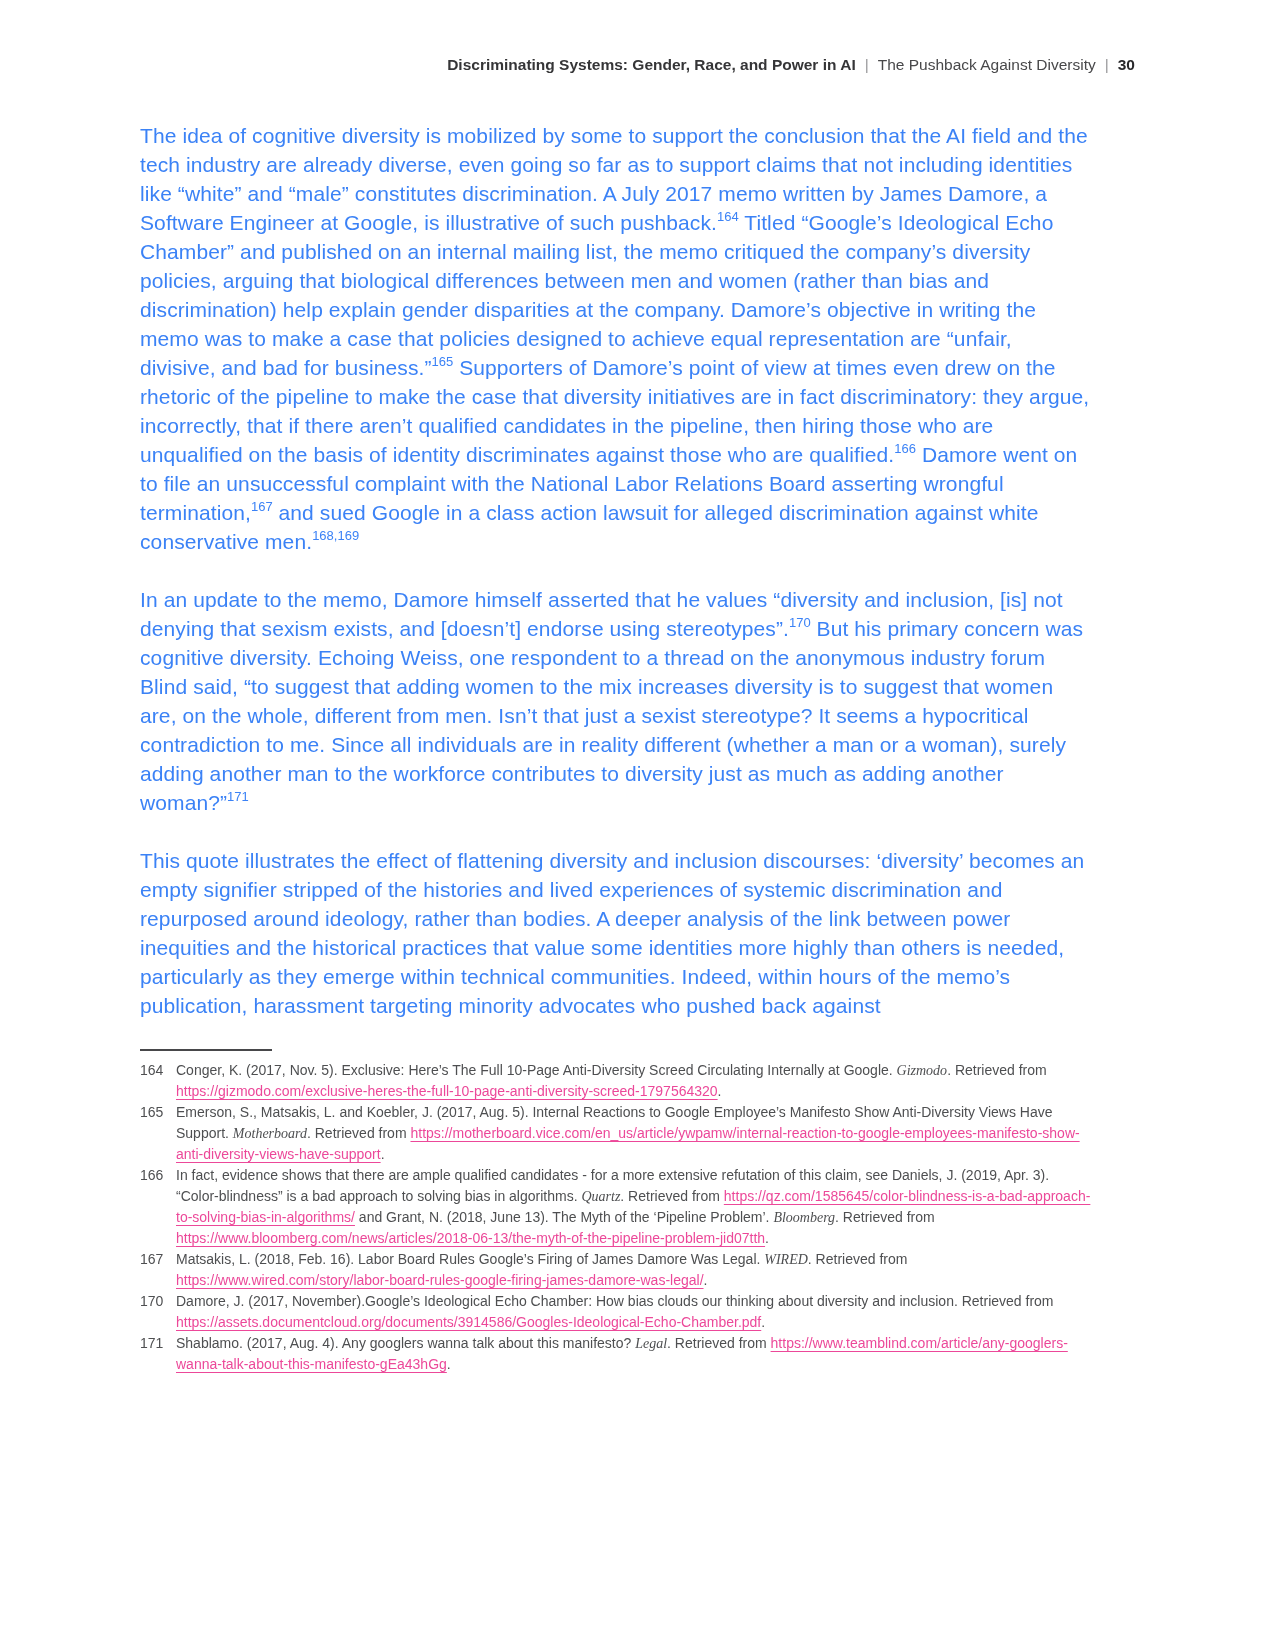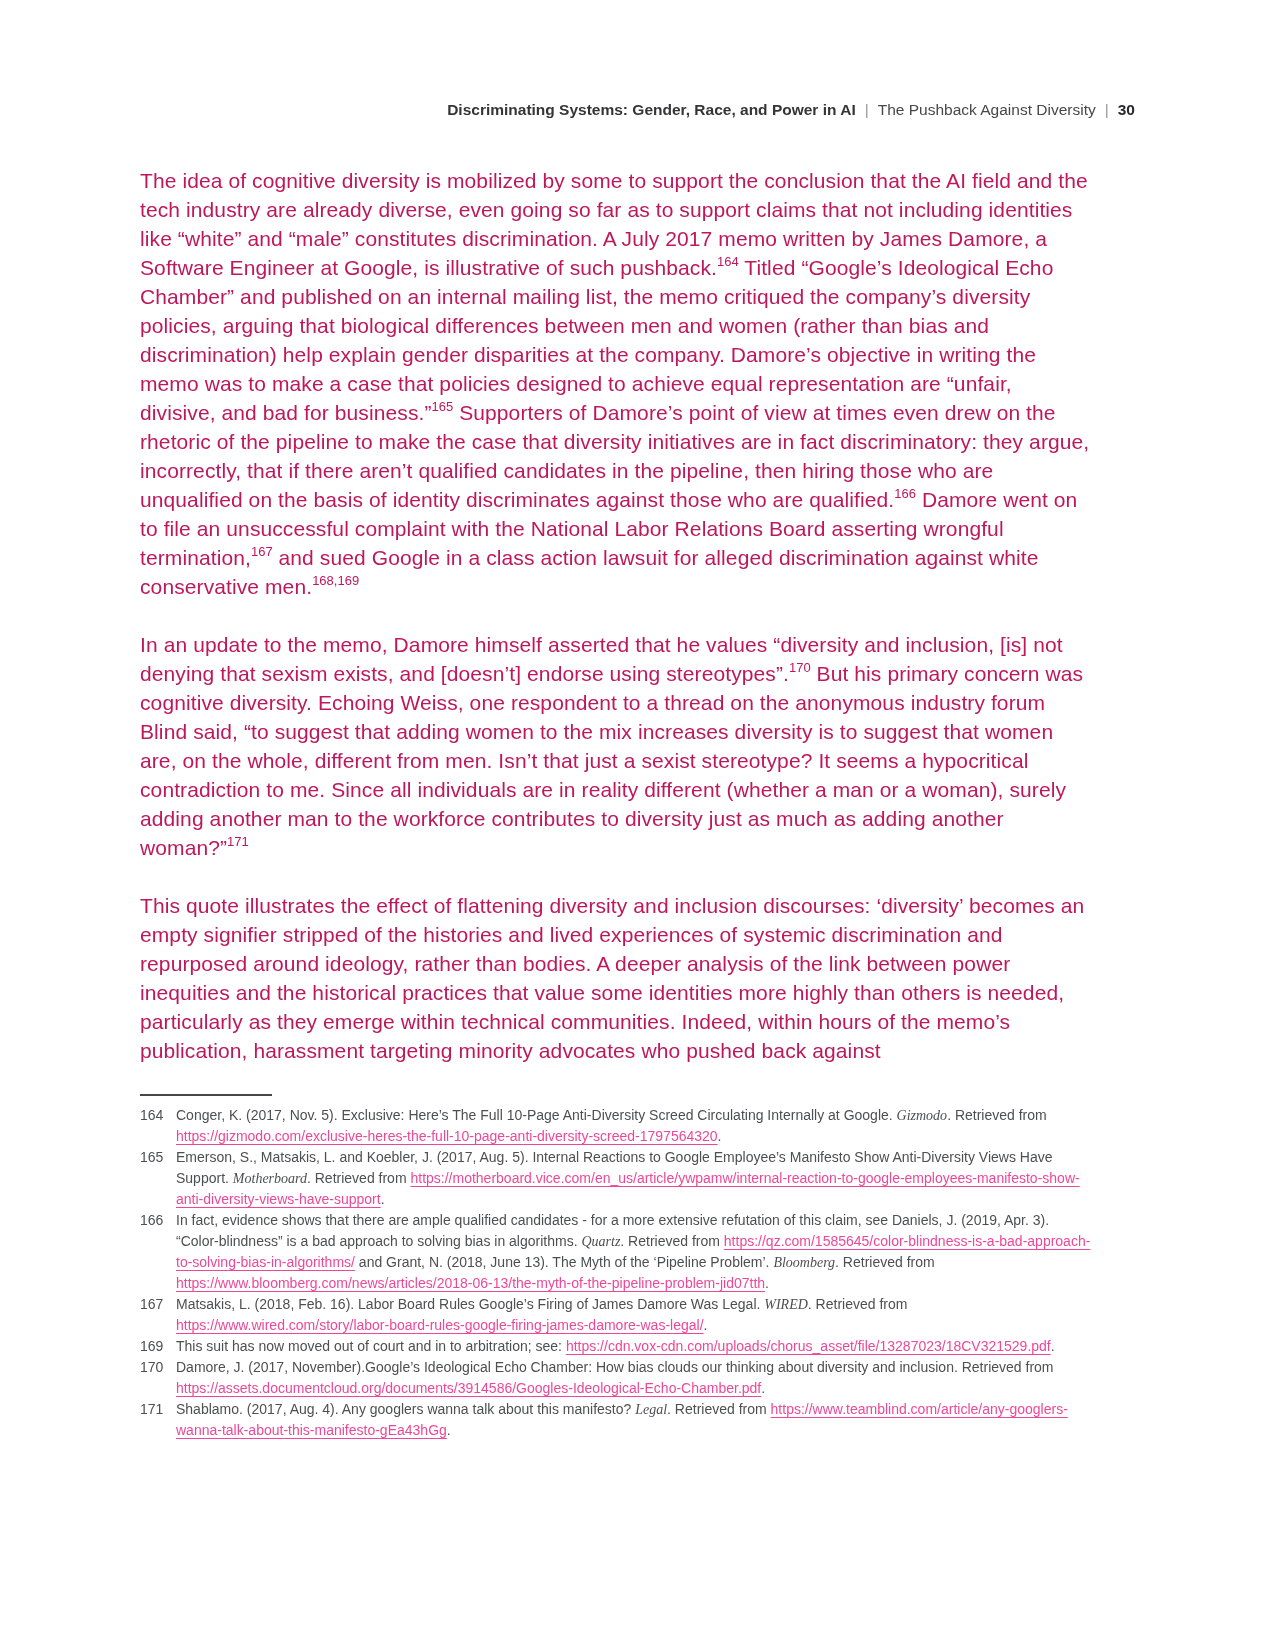--- a/index.html
+++ b/index.html
@@ -4,39 +4,39 @@
 <style>
   html,body { margin:0; padding:0; background:#e8e8e8; }
   .page {
     width:1275px; height:1650px; margin:0 auto; background:#ffffff;
     position:relative; overflow:hidden;
     font-family:"Liberation Sans", sans-serif;
     box-sizing:border-box;
   }
   
   .header {
-    padding:100px 140px 0 140px;
+    padding:55px 140px 0 140px;
     text-align:right;
     font-size:15.5px; line-height:19px;
     color:#48484a;
     white-space:nowrap;
   }
   .header .h-title  { font-weight:bold; color:#353537; }
   .header .h-sep    { color:#98989a; padding:0 9px; font-weight:normal; }
   .header .h-page   { font-weight:bold; color:#29292b; }
   
   .body-text {
     margin:47px 140px 0 140px;
     width:952px;
   }
   .body-par {
     margin:0 0 29px 0;
     font-size:21px; line-height:29px;
     font-weight:300;
-    color:#be185d;
+    color:#3b82f6;
     letter-spacing:0.1px;
   }
   .body-par sup {
     font-size:13px; line-height:0;
     position:relative; top:-1px;
     vertical-align:super;
     letter-spacing:0;
   }
   
   .footnotes {
@@ -91,24 +91,20 @@
         </div>
         <div class="fn-row">
           <span class="fn-num">166</span>
           <span class="fn-text"><span>In fact, evidence shows that there are ample qualified candidates - for a more extensive refutation of this claim, see Daniels, J. (2019, Apr. 3). “Color-blindness” is a bad approach to solving bias in algorithms. </span><i>Quartz</i><span>. Retrieved from </span><span class="link">https://qz.com/1585645/color-blindness-is-a-bad-approach-to-solving-bias-in-algorithms/</span><span> and Grant, N. (2018, June 13). The Myth of the ‘Pipeline Problem’. </span><i>Bloomberg</i><span>. Retrieved from </span><span class="link">https://www.bloomberg.com/news/articles/2018-06-13/the-myth-of-the-pipeline-problem-jid07tth</span><span>.</span></span>
         </div>
         <div class="fn-row">
           <span class="fn-num">167</span>
           <span class="fn-text"><span>Matsakis, L. (2018, Feb. 16). Labor Board Rules Google’s Firing of James Damore Was Legal. </span><i>WIRED</i><span>. Retrieved from </span><span class="link">https://www.wired.com/story/labor-board-rules-google-firing-james-damore-was-legal/</span><span>.</span></span>
         </div>
         <div class="fn-row">
-          <span class="fn-num">169</span>
-          <span class="fn-text"><span>This suit has now moved out of court and in to arbitration; see: </span><span class="link">https://cdn.vox-cdn.com/uploads/chorus_asset/file/13287023/18CV321529.pdf</span><span>.</span></span>
-        </div>
-        <div class="fn-row">
           <span class="fn-num">170</span>
           <span class="fn-text"><span>Damore, J. (2017, November).Google’s Ideological Echo Chamber: How bias clouds our thinking about diversity and inclusion. Retrieved from </span><span class="link">https://assets.documentcloud.org/documents/3914586/Googles-Ideological-Echo-Chamber.pdf</span><span>.</span></span>
         </div>
         <div class="fn-row">
           <span class="fn-num">171</span>
           <span class="fn-text"><span>Shablamo. (2017, Aug. 4). Any googlers wanna talk about this manifesto? </span><i>Legal</i><span>. Retrieved from </span><span class="link">https://www.teamblind.com/article/any-googlers-wanna-talk-about-this-manifesto-gEa43hGg</span><span>.</span></span>
         </div>
       </div>
   </div>
 

